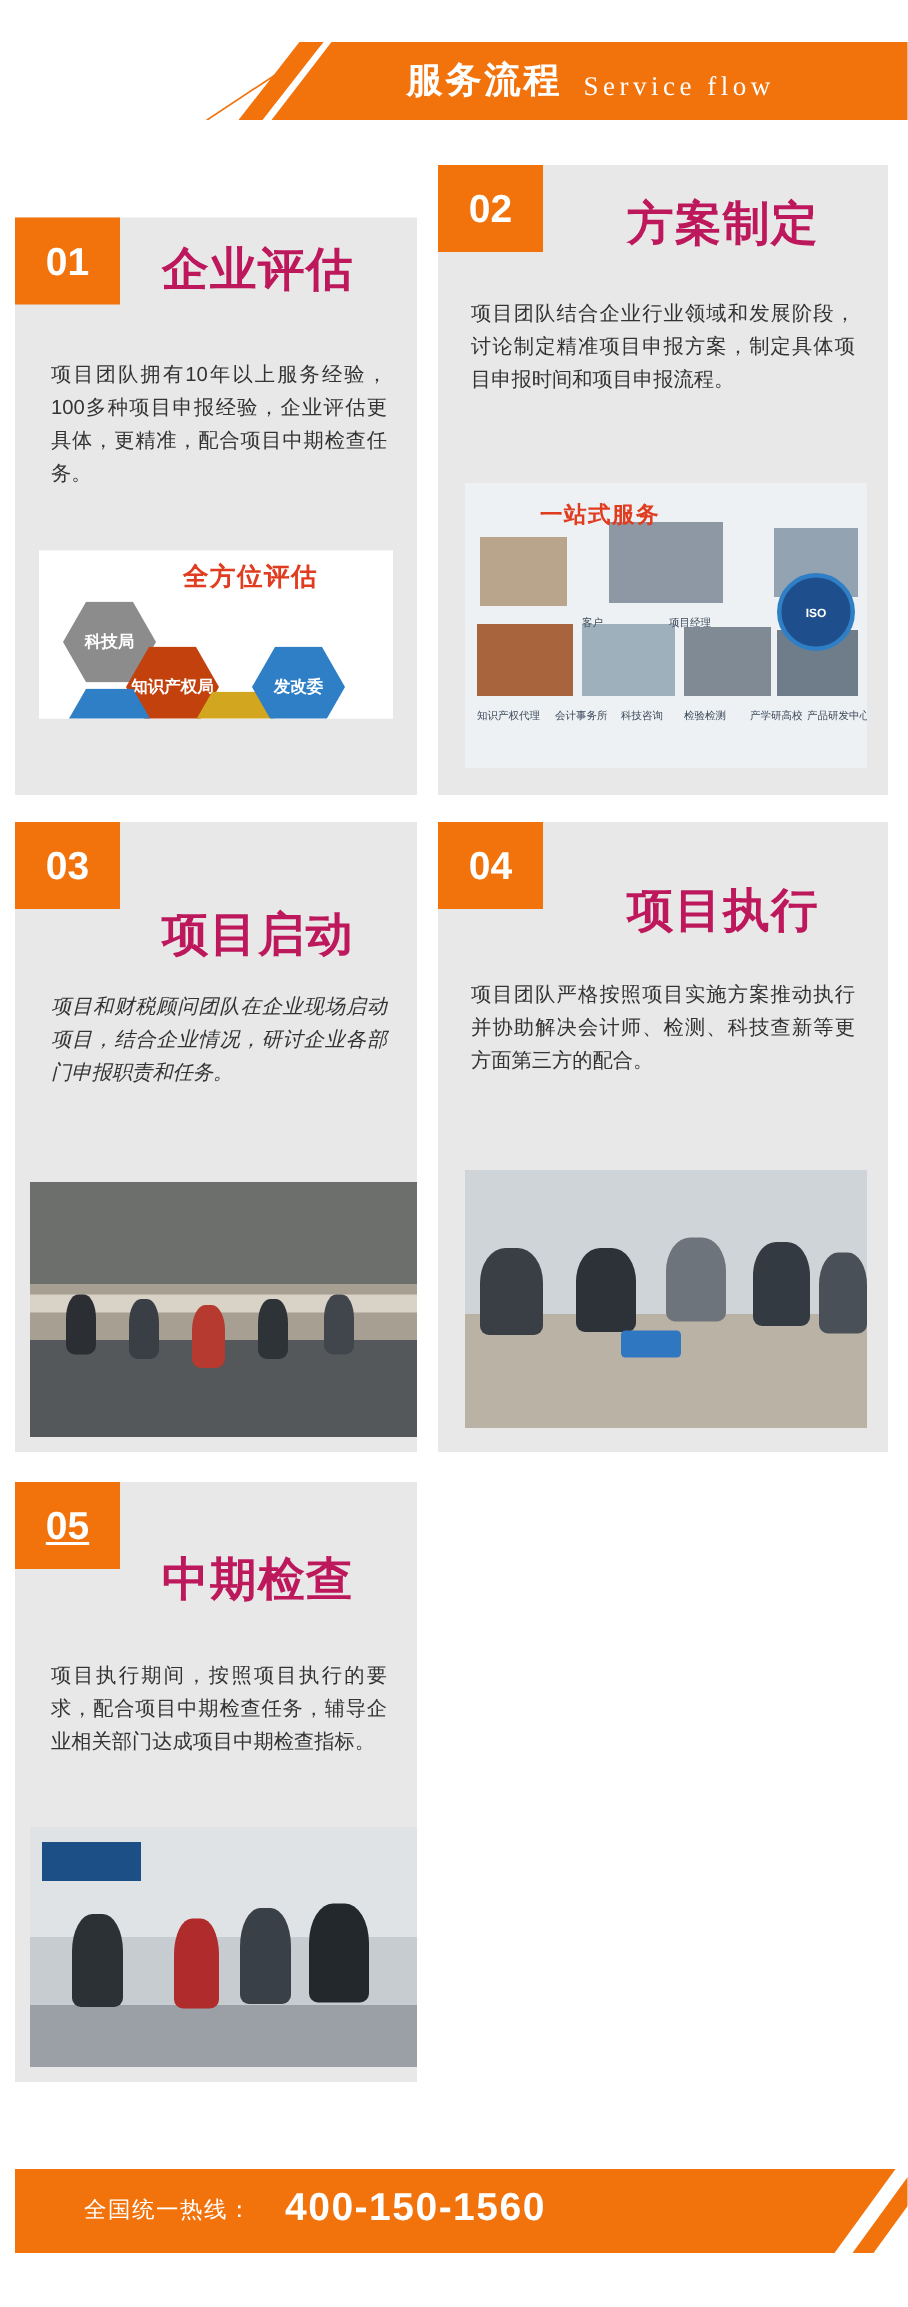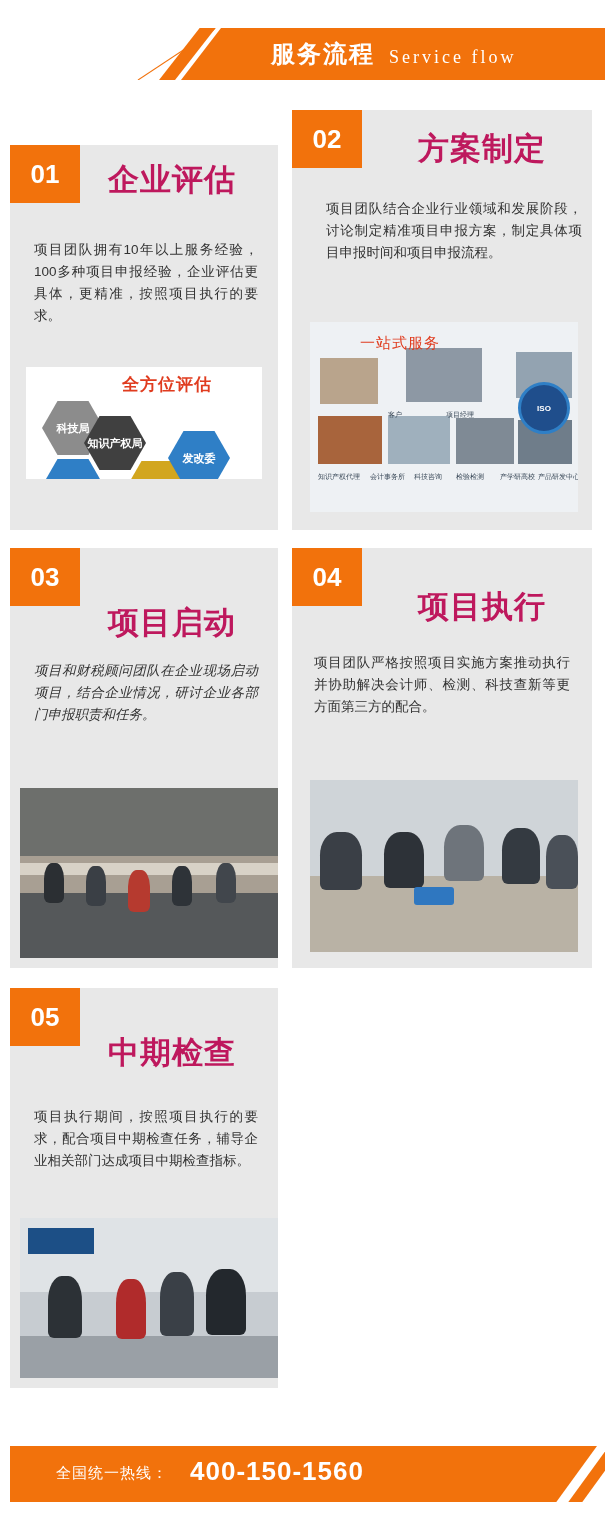--- a/index.html
+++ b/index.html
@@ -91,37 +91,37 @@
     width:62px;height:54px;
     clip-path:polygon(25% 0,75% 0,100% 50%,75% 100%,25% 100%,0 50%);
     display:flex;align-items:center;justify-content:center;
     color:#ffffff;font-size:11px;font-weight:bold;line-height:13px;text-align:center;
   }
   .hx-title{
     position:absolute;left:96px;top:6px;
     color:#e03c1f;font-size:17px;font-weight:bold;letter-spacing:1px;
   }
   #hexA{left:16px;top:34px;background:#8c8c8c;}
-  #hexB{left:58px;top:49px;background:#404040;}
+  #hexB{left:58px;top:64px;background:#c2410c;}
   #hexC{left:16px;top:92px;background:#2f7fc6;}
   #hexE{left:100px;top:94px;background:#d2a61f;}
   #hexF{left:142px;top:64px;background:#2f7fc6;}
 
   
   #card2{left:292px;top:110px;width:300px;height:420px;}
   #card2 .badge{left:0;top:0;}
   #card2 .card-title{left:126px;top:18px;}
-  #card2 .card-body{left:22px;top:88px;width:256px;margin-left:12px;}
+  #card2 .card-body{left:22px;top:88px;width:256px;}
   #card2 .card-media{left:18px;top:212px;width:268px;height:190px;}
 
   
   .oss{position:absolute;inset:0;background:#eef1f4;}
   .oss-title{
     position:absolute;left:50px;top:12px;
-    color:#e03c1f;font-size:15px;font-weight:normal;letter-spacing:1px;
+    color:#e03c1f;font-size:15px;font-weight:bold;letter-spacing:1px;
   }
   .oss-lbl{position:absolute;font-size:7px;color:#3c4b5a;white-space:nowrap;}
   .oss-badge{
     position:absolute;right:8px;top:60px;width:46px;height:46px;border-radius:50%;
     background:#1f4e8c;border:3px solid #2f7fc6;
     color:#fff;font-size:8px;font-weight:bold;
     display:flex;align-items:center;justify-content:center;
   }
   .oss-photo{position:absolute;background:#9aa7b3;}
 
@@ -134,21 +134,21 @@
 
   
   #card4{left:292px;top:548px;width:300px;height:420px;}
   #card4 .badge{left:0;top:0;}
   #card4 .card-title{left:126px;top:38px;text-align:center;}
   #card4 .card-body{left:22px;top:104px;width:256px;}
   #card4 .card-media{left:18px;top:232px;width:268px;height:172px;}
 
   
   #card5{left:10px;top:988px;width:268px;height:400px;}
-  #card5 .badge{left:0;top:0;}
+  #card5 .badge{left:0;top:0;text-decoration:underline;}
   #card5 .card-title{left:98px;top:44px;}
   #card5 .card-body{left:24px;top:118px;width:224px;}
   #card5 .card-media{left:10px;top:230px;width:258px;height:160px;}
 
   
   #card6{left:292px;top:988px;width:300px;height:400px;}
   #card6 .badge{left:0;top:0;}
   #card6 .card-title{left:126px;top:18px;}
   #card6 .card-body{left:22px;top:84px;width:256px;}
   #card6 .card-media{left:18px;top:206px;width:268px;height:176px;}
@@ -191,21 +191,21 @@
     <div class="hdr-accent1"></div>
     <div class="hdr-accent2"></div>
     <div class="hdr-bar"></div>
     <div class="hdr-title">服务流程</div>
     <div class="hdr-sub">Service flow</div>
   </div>
 
   <div class="card" id="card1">
     <div class="badge">01</div>
     <div class="card-title">企业评估</div>
-    <div class="card-body">项目团队拥有10年以上服务经验，100多种项目申报经验，企业评估更具体，更精准，按照项目执行的要求。</div>
+    <div class="card-body">项目团队拥有10年以上服务经验，100多种项目申报经验，企业评估更具体，更精准，配合项目中期检查任务。</div>
     <div class="card-media">
       <div class="hexwrap">
         <div class="hx-title">全方位评估</div>
         <div class="hex" id="hexA">科技局</div>
         <div class="hex" id="hexB">知识产权局</div>
         <div class="hex" id="hexC">质监局</div>
 
         <div class="hex" id="hexE">工信部</div>
         <div class="hex" id="hexF">发改委</div>
 

